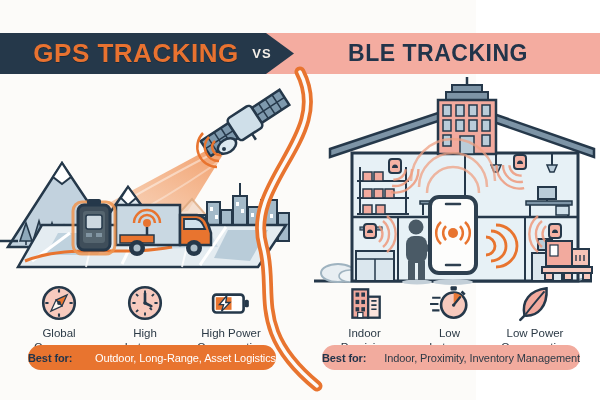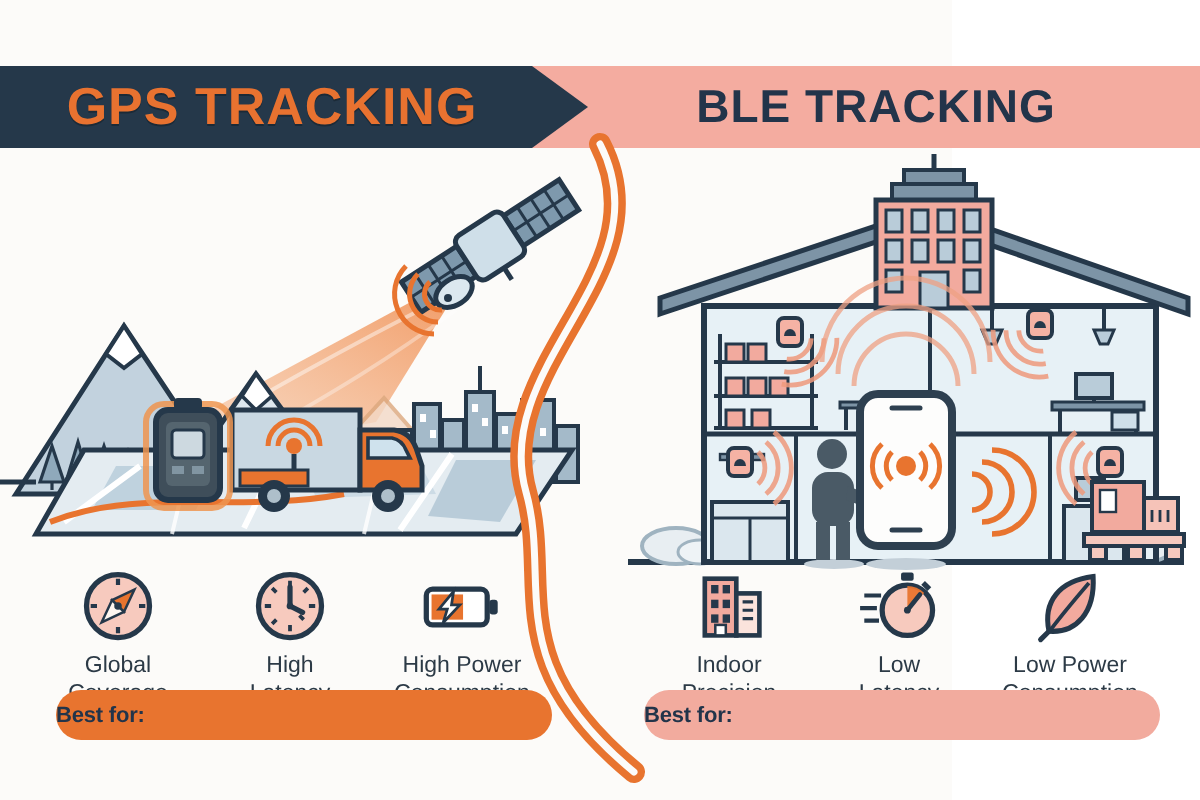--- a/index.html
+++ b/index.html
@@ -48,20 +48,21 @@
 </style>
 </head>
 <body>
 
 <div class="canvas">
 
   <div class="header">
     <div class="header-pink"></div>
     <div class="header-navy"></div>
     <div class="gps-title">GPS TRACKING</div>
+    <div class="vs-label">VS</div>
     <div class="ble-title">BLE TRACKING</div>
   </div>
 
   <svg class="scene left" viewBox="0 0 300 230">
     <defs>
       <linearGradient id="beamGrad" x1="1" y1="0" x2="0" y2="1">
         <stop offset="0" stop-color="#ee8240" stop-opacity=".85"></stop>
         <stop offset="1" stop-color="#f6bd93" stop-opacity=".35"></stop>
       </linearGradient>
     </defs>
@@ -400,18 +401,20 @@
         <path d="M 31,6 C 15,8 7,18 10,32 C 23,33 32,23 31,6 z" fill="#f2aa9e" stroke="#25384a" stroke-width="2.4"></path>
         <path d="M 11,31 C 17,23 23,16 29,9" stroke="#25384a" stroke-width="1.8" fill="none"></path>
         <line x1="10" y1="32" x2="6" y2="36" stroke="#25384a" stroke-width="2.4" stroke-linecap="round"></line>
       </svg>
       <div class="label wide">Low Power Consumption</div>
     </div>
   </div>
 
   <div class="pill left">
     <b>Best for:</b>
+    <span>Outdoor, Long-Range, Asset Logistics</span>
   </div>
   <div class="pill right">
     <b>Best for:</b>
+    <span>Indoor, Proximity, Inventory Management</span>
   </div>
 
 </div>
 
 </body></html>

